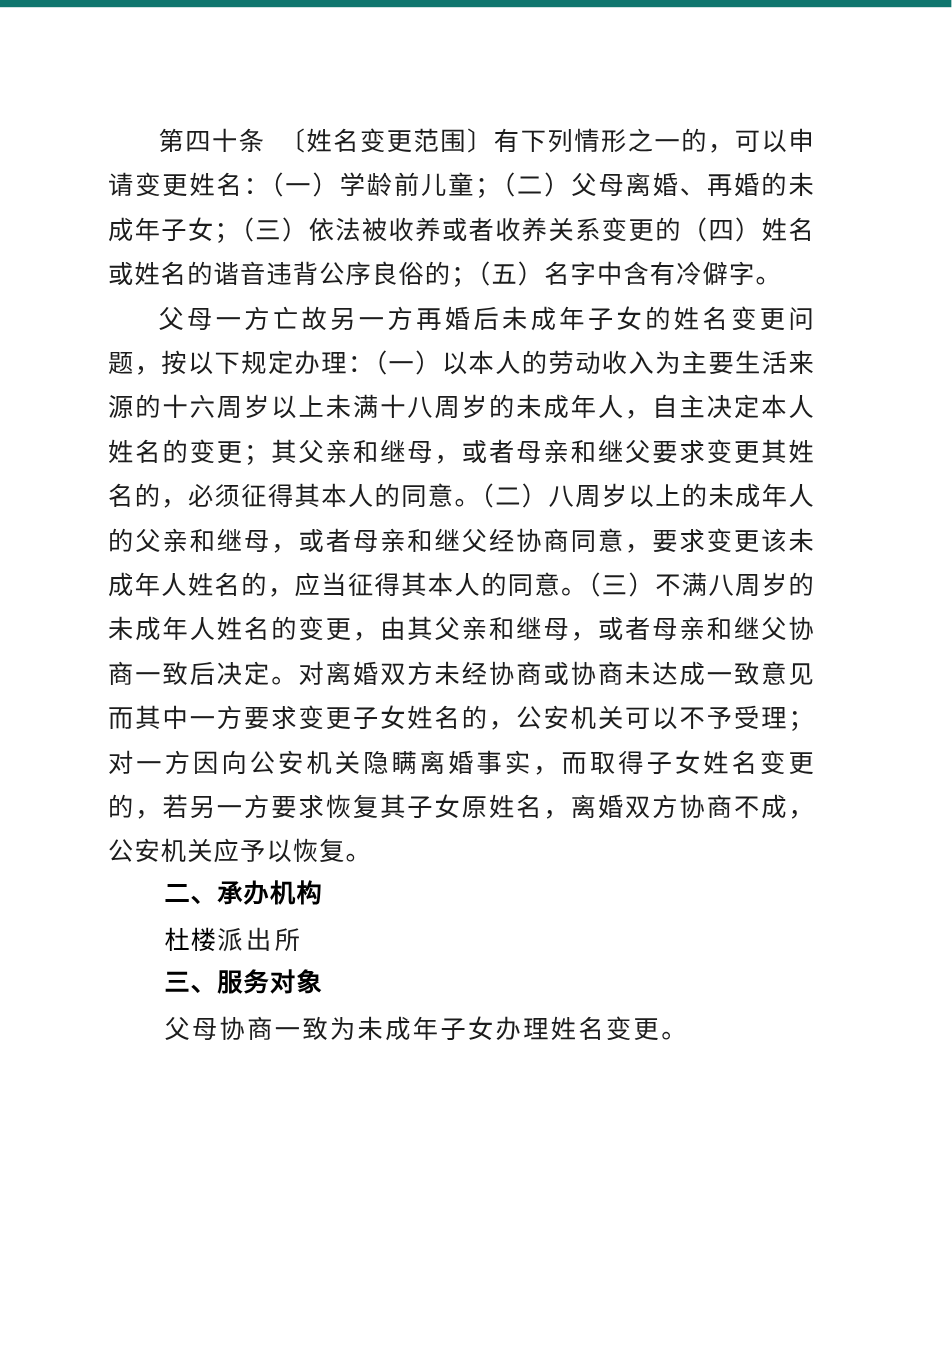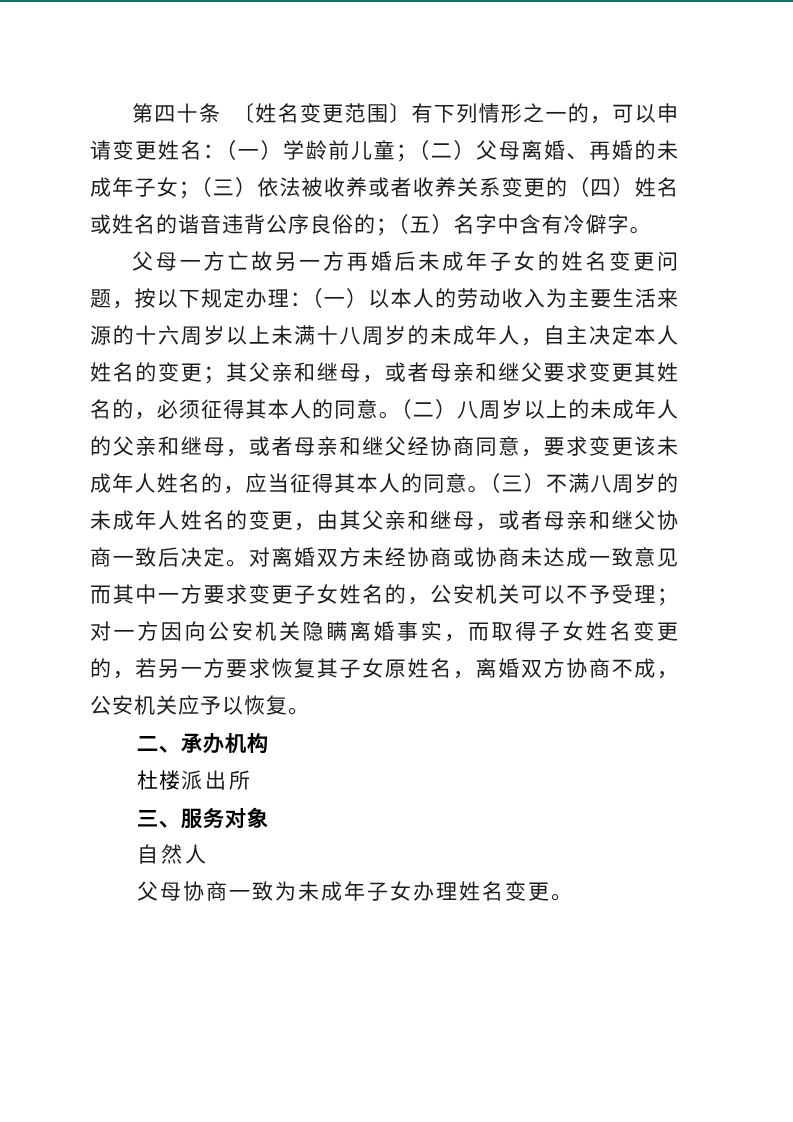--- a/index.html
+++ b/index.html
@@ -7,40 +7,40 @@
     padding: 0;
     background: #ffffff;
   }
   .page {
     position: relative;
     width: 793px;
     height: 1122px;
     background: #ffffff;
     box-sizing: border-box;
     padding: 94px 114px 0 90px;
-    border-top: 2px solid #0f766e;
+    border-top: 6px solid #0f766e;
     overflow: hidden;
   }
   .body-text .para {
     margin: 0;
     font-family: "Liberation Serif", "DejaVu Serif", serif;
     font-size: 21px;
     line-height: 37px;
     color: #1c1c1c;
     text-align: justify;
     text-justify: inter-ideograph;
     text-indent: 2em;
     letter-spacing: 1px;
   }
   .sections {
     margin-left: 47px;
   }
   .sec-heading {
     margin: 0;
-    font-family: Liberation Sans, sans-serif;
+    font-family: Liberation Mono, monospace;
     font-weight: 700;
     font-size: 21px;
     line-height: 37px;
     color: #000000;
     letter-spacing: 1px;
   }
   .sec-line {
     margin: 0;
     font-family: "Liberation Serif", "DejaVu Serif", serif;
     font-size: 21px;
@@ -67,19 +67,18 @@
     <p class="para">第四十条　〔姓名变更范围〕有下列情形之一的，可以申请变更姓名：（一）学龄前儿童；（二）父母离婚、再婚的未成年子女；（三）依法被收养或者收养关系变更的（四）姓名或姓名的谐音违背公序良俗的；（五）名字中含有冷僻字。</p>
     <p class="para">父母一方亡故另一方再婚后未成年子女的姓名变更问题，按以下规定办理：（一）以本人的劳动收入为主要生活来源的十六周岁以上未满十八周岁的未成年人，自主决定本人姓名的变更；其父亲和继母，或者母亲和继父要求变更其姓名的，必须征得其本人的同意。（二）八周岁以上的未成年人的父亲和继母，或者母亲和继父经协商同意，要求变更该未成年人姓名的，应当征得其本人的同意。（三）不满八周岁的未成年人姓名的变更，由其父亲和继母，或者母亲和继父协商一致后决定。对离婚双方未经协商或协商未达成一致意见而其中一方要求变更子女姓名的，公安机关可以不予受理；对一方因向公安机关隐瞒离婚事实，而取得子女姓名变更的，若另一方要求恢复其子女原姓名，离婚双方协商不成，公安机关应予以恢复。</p>
   </div>
 
   <div class="sections">
 
     <h3 class="sec-heading">二、承办机构</h3>
     <p class="sec-line"><span class="org-bold">杜楼</span><span>派出所</span></p>
 
     <h3 class="sec-heading">三、服务对象</h3>
-    <p class="sec-line">自然人</p>
 
     <p class="sec-line tight">父母协商一致为未成年子女办理姓名变更。</p>
 
   </div>
 
 </div>
 
 </body></html>

